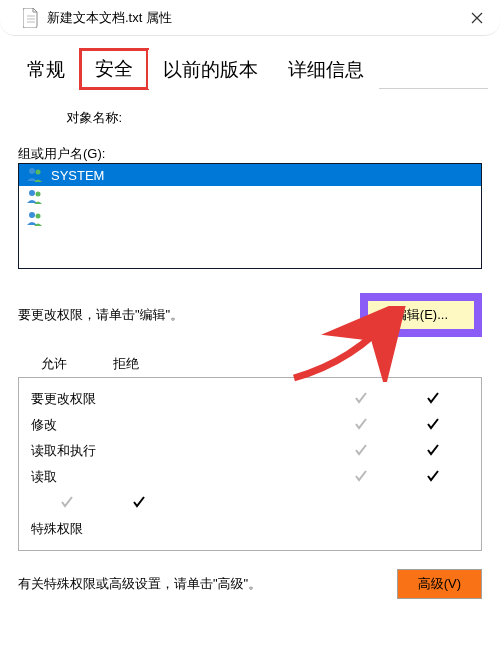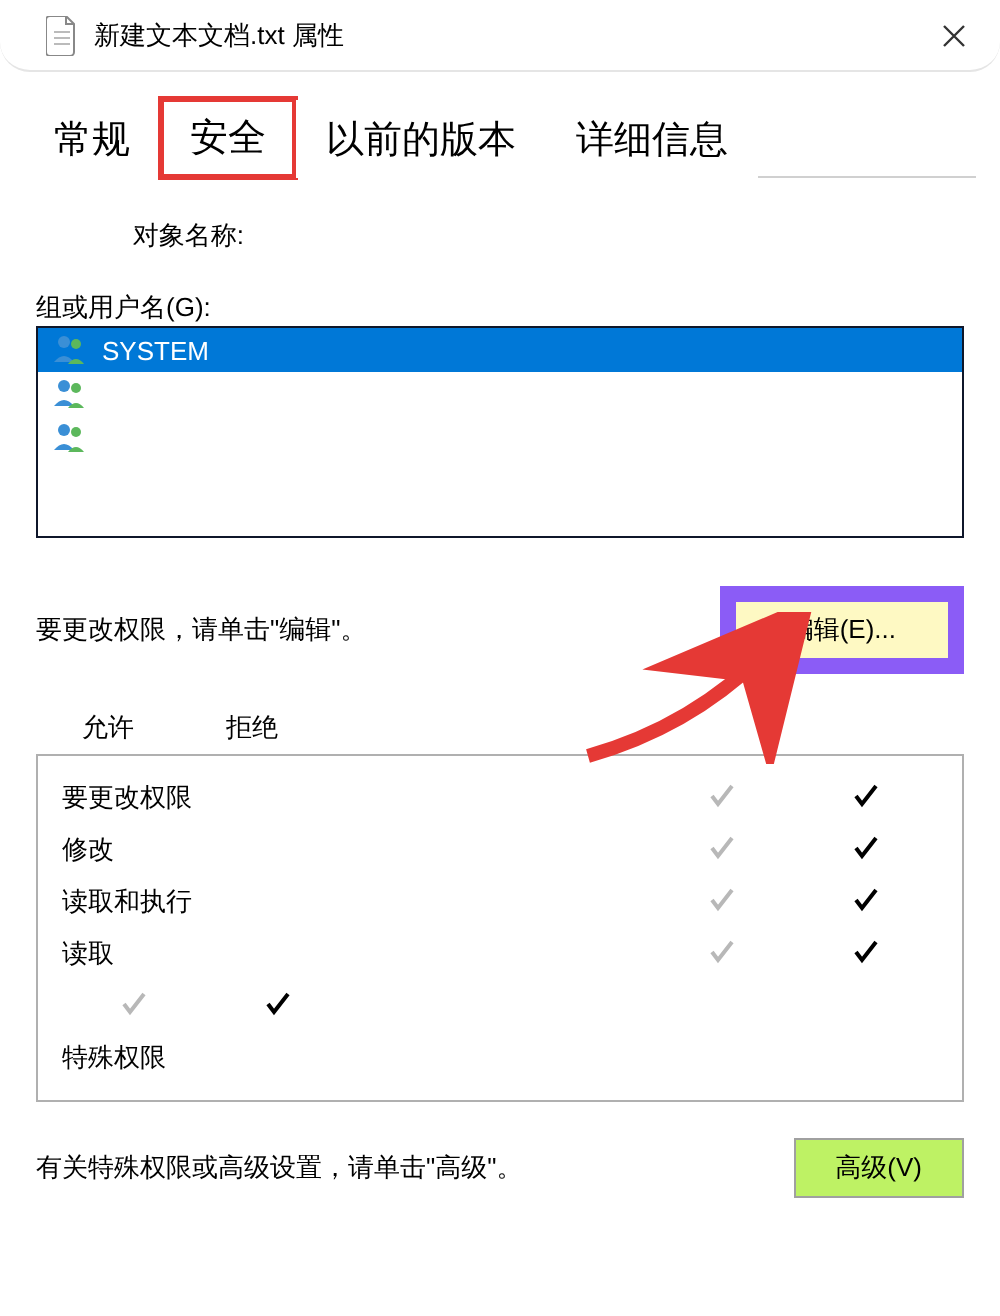--- a/index.html
+++ b/index.html
@@ -36,21 +36,21 @@
   .perm-header .col { width: 72px; text-align: center; }
 
   .perm-box { border: 1px solid #b0b0b0; padding: 8px 0; }
   .perm-entry { display: flex; align-items: center; height: 26px; padding: 0 12px; }
   .perm-entry .name { flex: 1; }
   .perm-entry .col { width: 72px; text-align: center; }
   .check-allow { color: #b8b8b8; }
   .check-deny { color: #000; }
 
   .adv-row { display: flex; align-items: center; justify-content: space-between; margin-top: 18px; }
-  .adv-btn { border: 1px solid #a0a0a0; background: #bef264; padding: 5px 20px; font-size: 13px; margin-left: 18px; }
+  .adv-btn { border: 1px solid #a0a0a0; background: #f97316; padding: 5px 20px; font-size: 13px; margin-left: 18px; }
 
   .arrow { position: absolute; left: 274px; top: 306px; pointer-events: none; width: 140px; height: 76px; }
 </style>
 </head>
 <body>
 
 <div class="titlebar">
   <span class="doc-icon">
     <svg viewBox="0 0 16 20" width="16" height="20">
       <path d="M2 0 h8 l4 4 v14 a2 2 0 0 1 -2 2 h-10 a2 2 0 0 1 -2 -2 v-16 a2 2 0 0 1 2 -2 z" fill="#fff" stroke="#888" stroke-width="1"></path>

